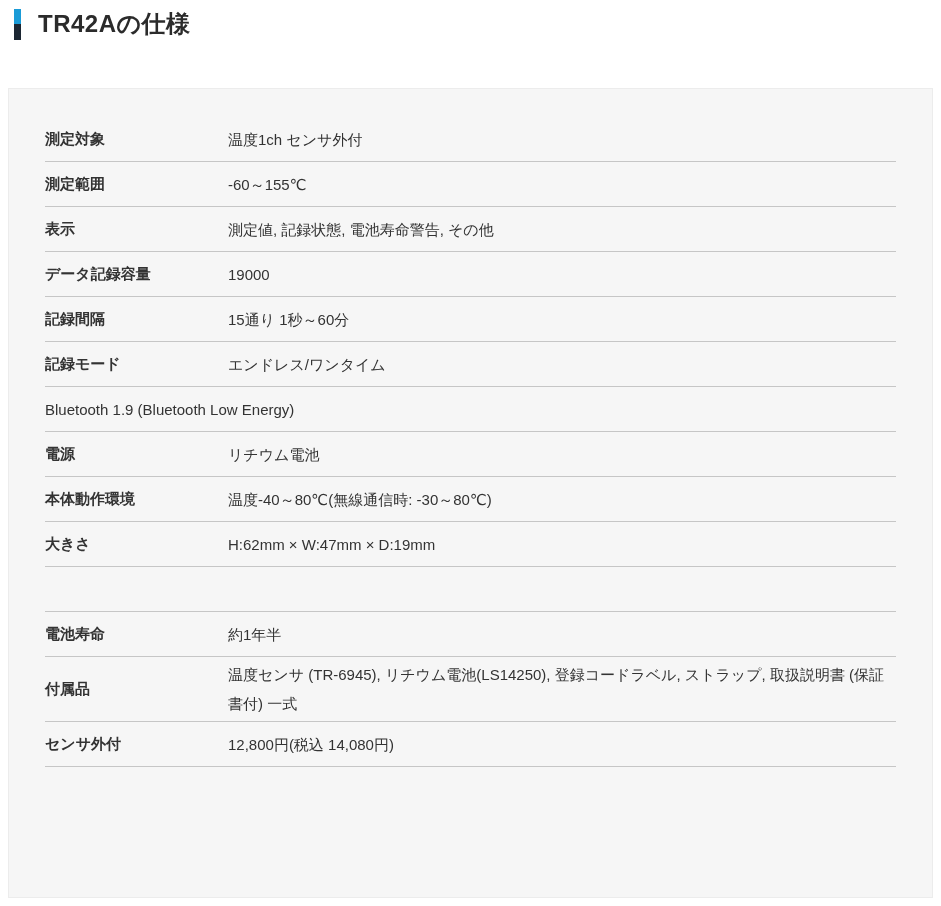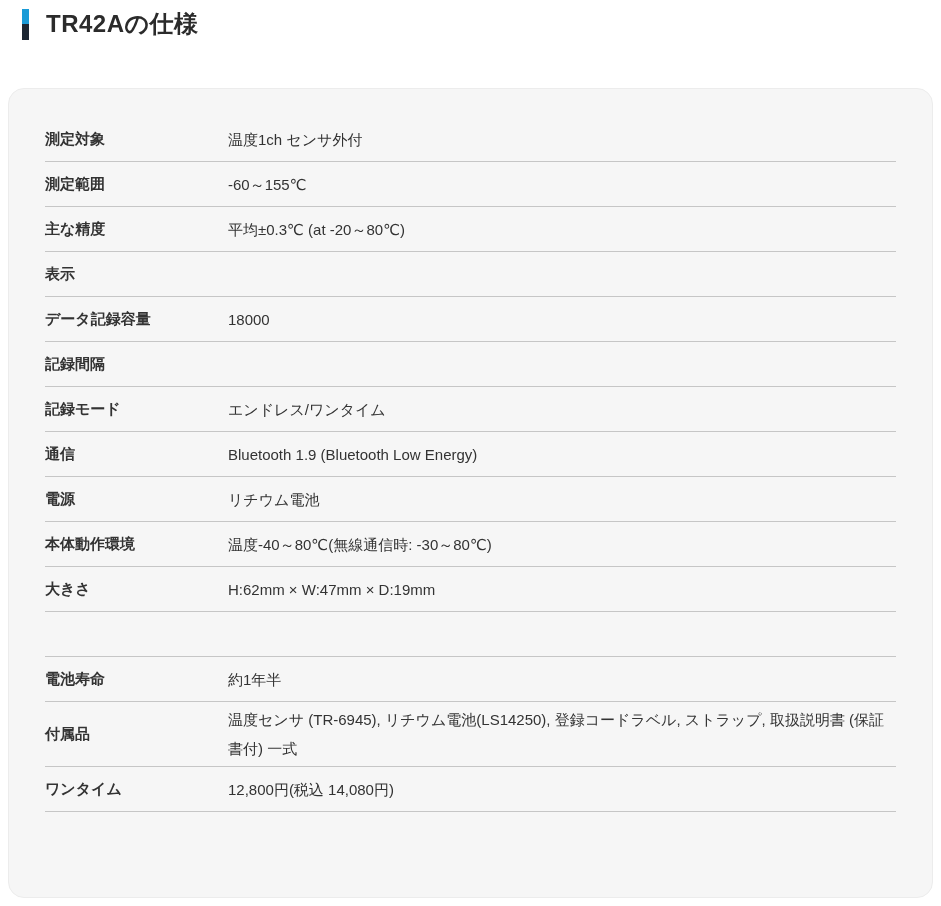--- a/index.html
+++ b/index.html
@@ -12,21 +12,21 @@
   body {
     width: 941px;
     height: 906px;
     overflow: hidden;
   }
 
   
   .page-header {
     display: flex;
     align-items: center;
-    padding: 8px 0 0 22px;
+    padding: 8px 0 0 14px;
     height: 40px;
   }
   .accent-bar {
     width: 7px;
     height: 31px;
     display: flex;
     flex-direction: column;
     margin-right: 17px;
     flex: 0 0 auto;
   }
@@ -41,21 +41,21 @@
     letter-spacing: 0.5px;
     line-height: 1;
   }
 
   
   .spec-card {
     margin: 48px 8px 0 8px;
     height: 810px;
     background: #f6f6f6;
     border: 1px solid #ececec;
-    border-radius: 16px;
+    border-radius: 0;
     padding: 28px 36px 0 36px;
   }
 
   .spec-table {
     width: 100%;
   }
   .spec-row {
     display: flex;
     align-items: center;
     min-height: 45px;
@@ -94,45 +94,42 @@
   <div class="spec-row">
     <div class="spec-label">測定対象</div>
     <div class="spec-value">温度1ch センサ外付</div>
   </div>
 
   <div class="spec-row">
     <div class="spec-label">測定範囲</div>
     <div class="spec-value">-60～155℃</div>
   </div>
 
-  <div class="spec-row">
-    <div class="spec-label">主な精度</div>
-    <div class="spec-value">平均±0.3℃ (at -20～80℃)</div>
-  </div>
 
   <div class="spec-row">
     <div class="spec-label">表示</div>
+    <div class="spec-value">測定値, 記録状態, 電池寿命警告, その他</div>
   </div>
 
   <div class="spec-row">
     <div class="spec-label">データ記録容量</div>
-    <div class="spec-value">18000</div>
+    <div class="spec-value">19000</div>
   </div>
 
   <div class="spec-row">
     <div class="spec-label">記録間隔</div>
+    <div class="spec-value">15通り 1秒～60分</div>
   </div>
 
   <div class="spec-row">
     <div class="spec-label">記録モード</div>
     <div class="spec-value">エンドレス/ワンタイム</div>
   </div>
 
   <div class="spec-row">
-    <div class="spec-label">通信</div>
     <div class="spec-value">Bluetooth 1.9 (Bluetooth Low Energy)</div>
   </div>
 
   <div class="spec-row">
     <div class="spec-label">電源</div>
     <div class="spec-value">リチウム電池</div>
   </div>
 
   <div class="spec-row">
     <div class="spec-label">本体動作環境</div>
@@ -151,17 +148,17 @@
     <div class="spec-label">電池寿命</div>
     <div class="spec-value">約1年半</div>
   </div>
 
   <div class="spec-row">
     <div class="spec-label">付属品</div>
     <div class="spec-value">温度センサ (TR-6945), リチウム電池(LS14250), 登録コードラベル, ストラップ, 取扱説明書 (保証書付) 一式</div>
   </div>
 
   <div class="spec-row">
-    <div class="spec-label">ワンタイム</div>
+    <div class="spec-label">センサ外付</div>
     <div class="spec-value">12,800円(税込 14,080円)</div>
   </div>
 </div>
 </section>
 
 </body></html>

